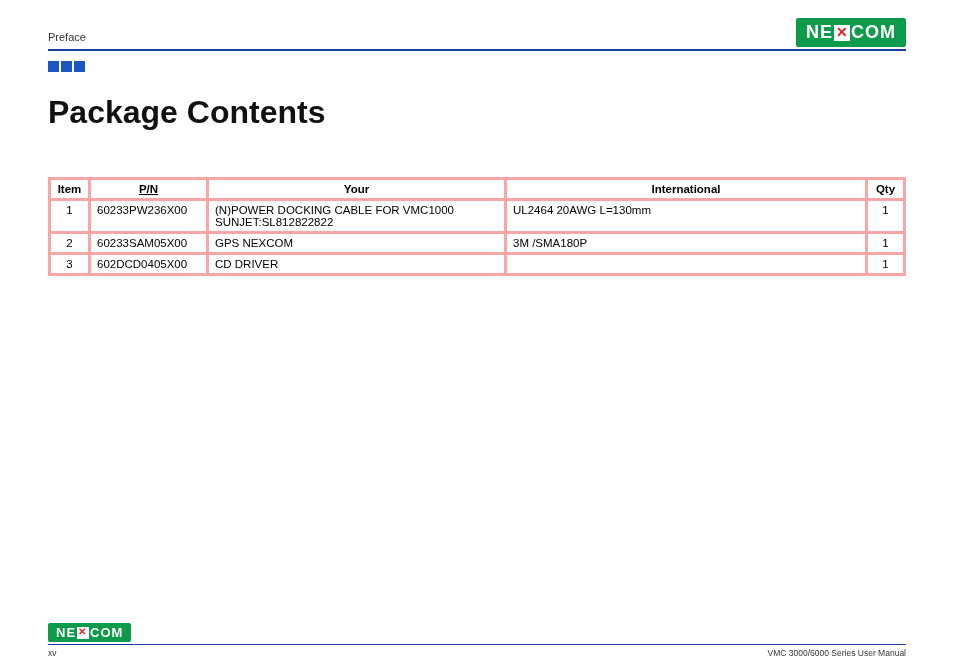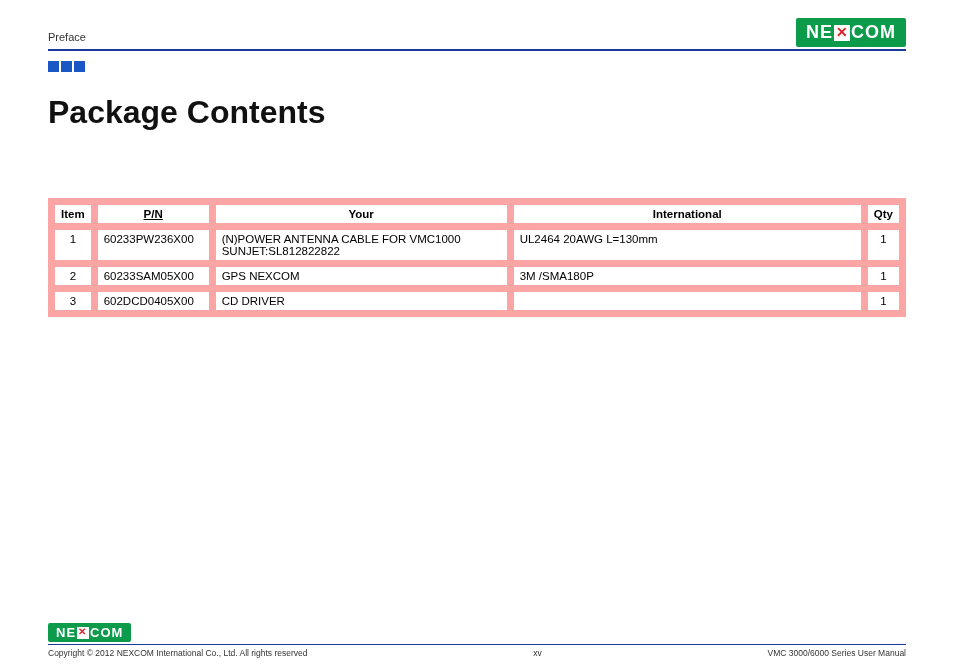--- a/index.html
+++ b/index.html
@@ -69,34 +69,34 @@
     .squares span {
       width: 11px;
       height: 11px;
       background: #1a56c4;
       display: inline-block;
     }
     .title {
       font-size: 32px;
       font-weight: bold;
       color: #111;
-      margin-bottom: 67px;
+      margin-bottom: 46px;
     }
     .intro {
       font-size: 13px;
       color: #222;
       margin-bottom: 24px;
     }
     .contents-table {
       width: 100%;
       border-collapse: collapse;
       font-size: 11.5px;
     }
     .contents-table th, .contents-table td {
-      border: 7px solid #fca5a5;
+      border: 3px solid #fca5a5;
       padding: 3px 6px;
       vertical-align: top;
     }
     .contents-table th {
       font-weight: bold;
       text-align: center;
       background: #fff;
     }
     .col-item { width: 40px; text-align: center; }
     .col-pn { width: 118px; text-decoration: underline; }
@@ -175,21 +175,21 @@
         <th class="col-pn">P/N</th>
         <th class="col-name">Your</th>
         <th class="col-spec">International</th>
         <th class="col-qty">Qty</th>
       </tr>
     </thead>
     <tbody>
       <tr>
         <td class="center">1</td>
         <td>60233PW236X00</td>
-        <td>(N)POWER ANTENNA CABLE FOR VMC1000 SUNJET:SL812822822</td>
+        <td>(N)POWER DOCKING CABLE FOR VMC1000 SUNJET:SL812822822</td>
         <td>UL2464 20AWG L=130mm</td>
         <td class="center">1</td>
       </tr>
       <tr>
         <td class="center">2</td>
         <td>60233SAM05X00</td>
         <td>GPS NEXCOM</td>
         <td>3M /SMA180P</td>
         <td class="center">1</td>
       </tr>
@@ -205,17 +205,16 @@
 </div>
 
 <div class="footer">
   <div class="footer-logo">
     <span>NE</span>
       <span class="logo-x"></span>
       <span>COM</span>
   </div>
   <hr class="footer-rule">
   <div class="footer-line">
-    <span>Copyright © 2012 NEXCOM International Co., Ltd. All rights reserved</span>
     <span>xv</span>
     <span>VMC 3000/6000 Series User Manual</span>
   </div>
 </div>
 
 </body></html>

